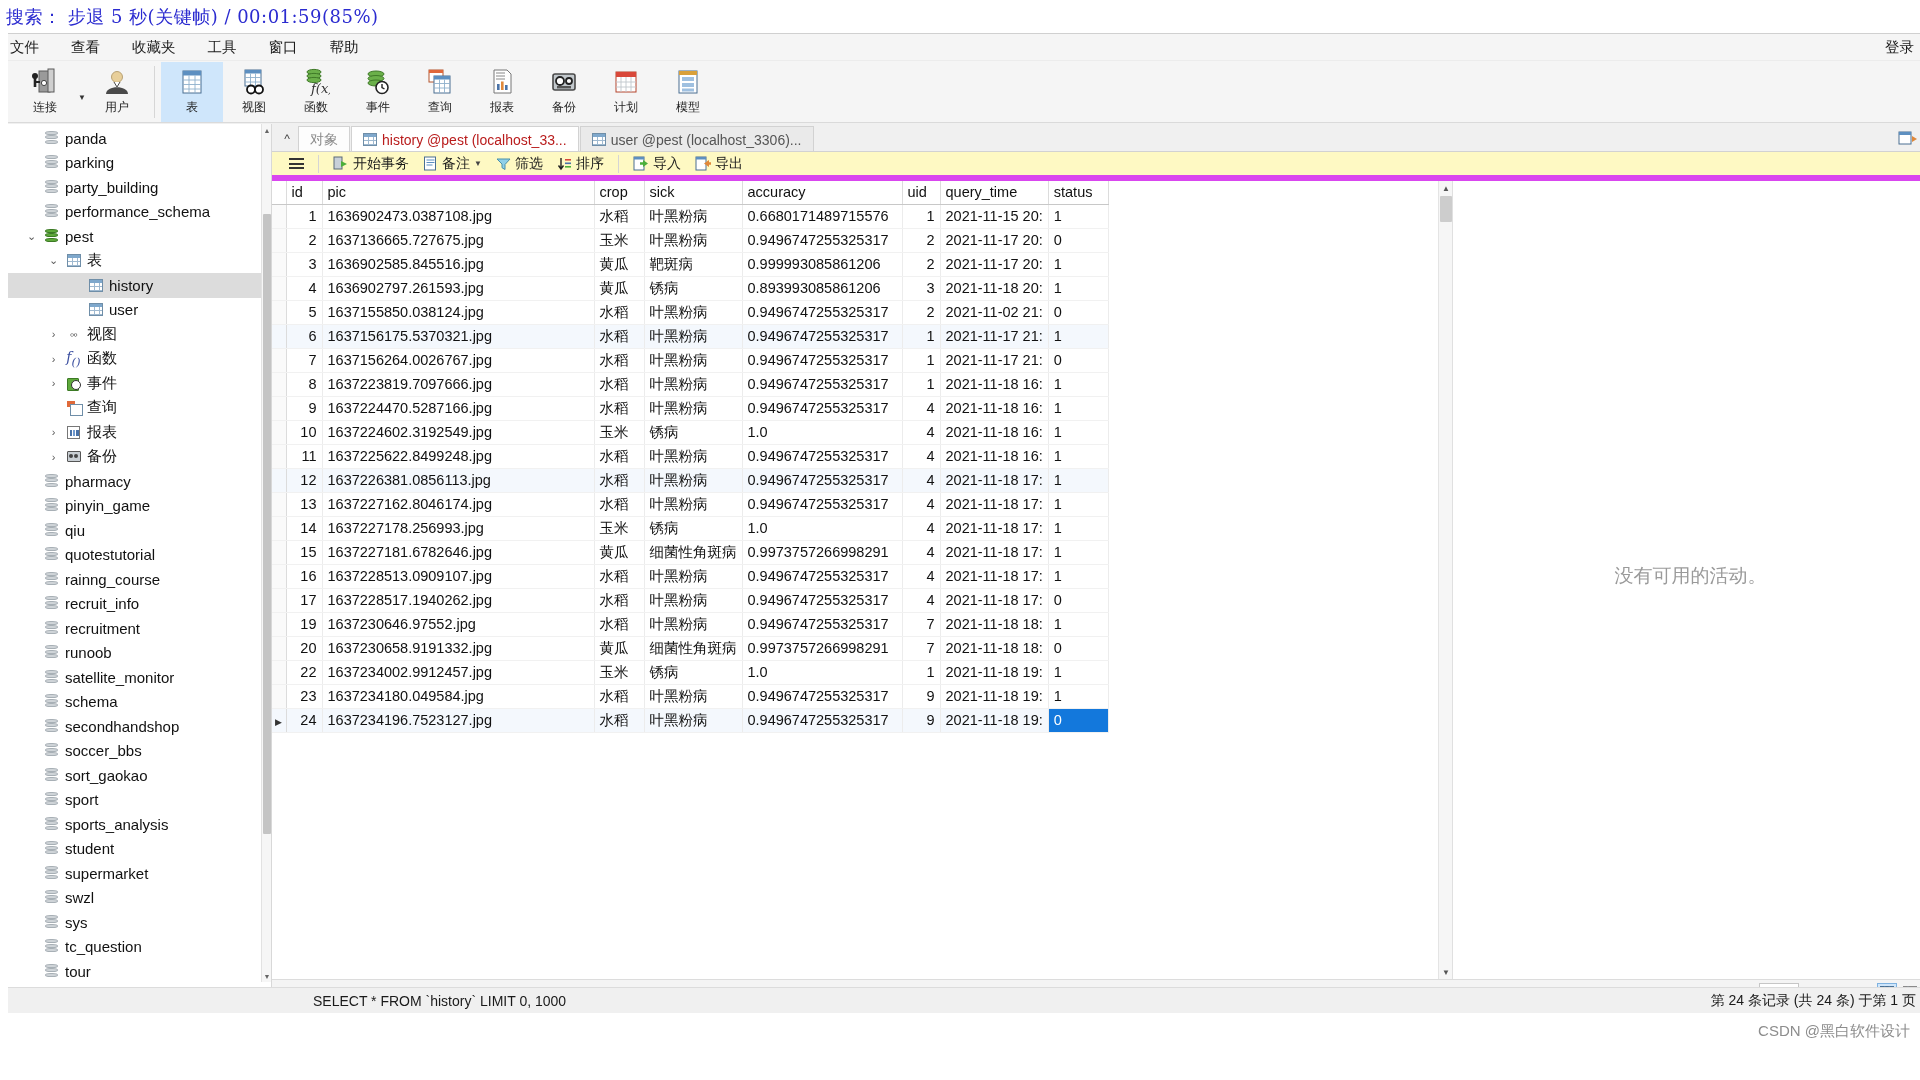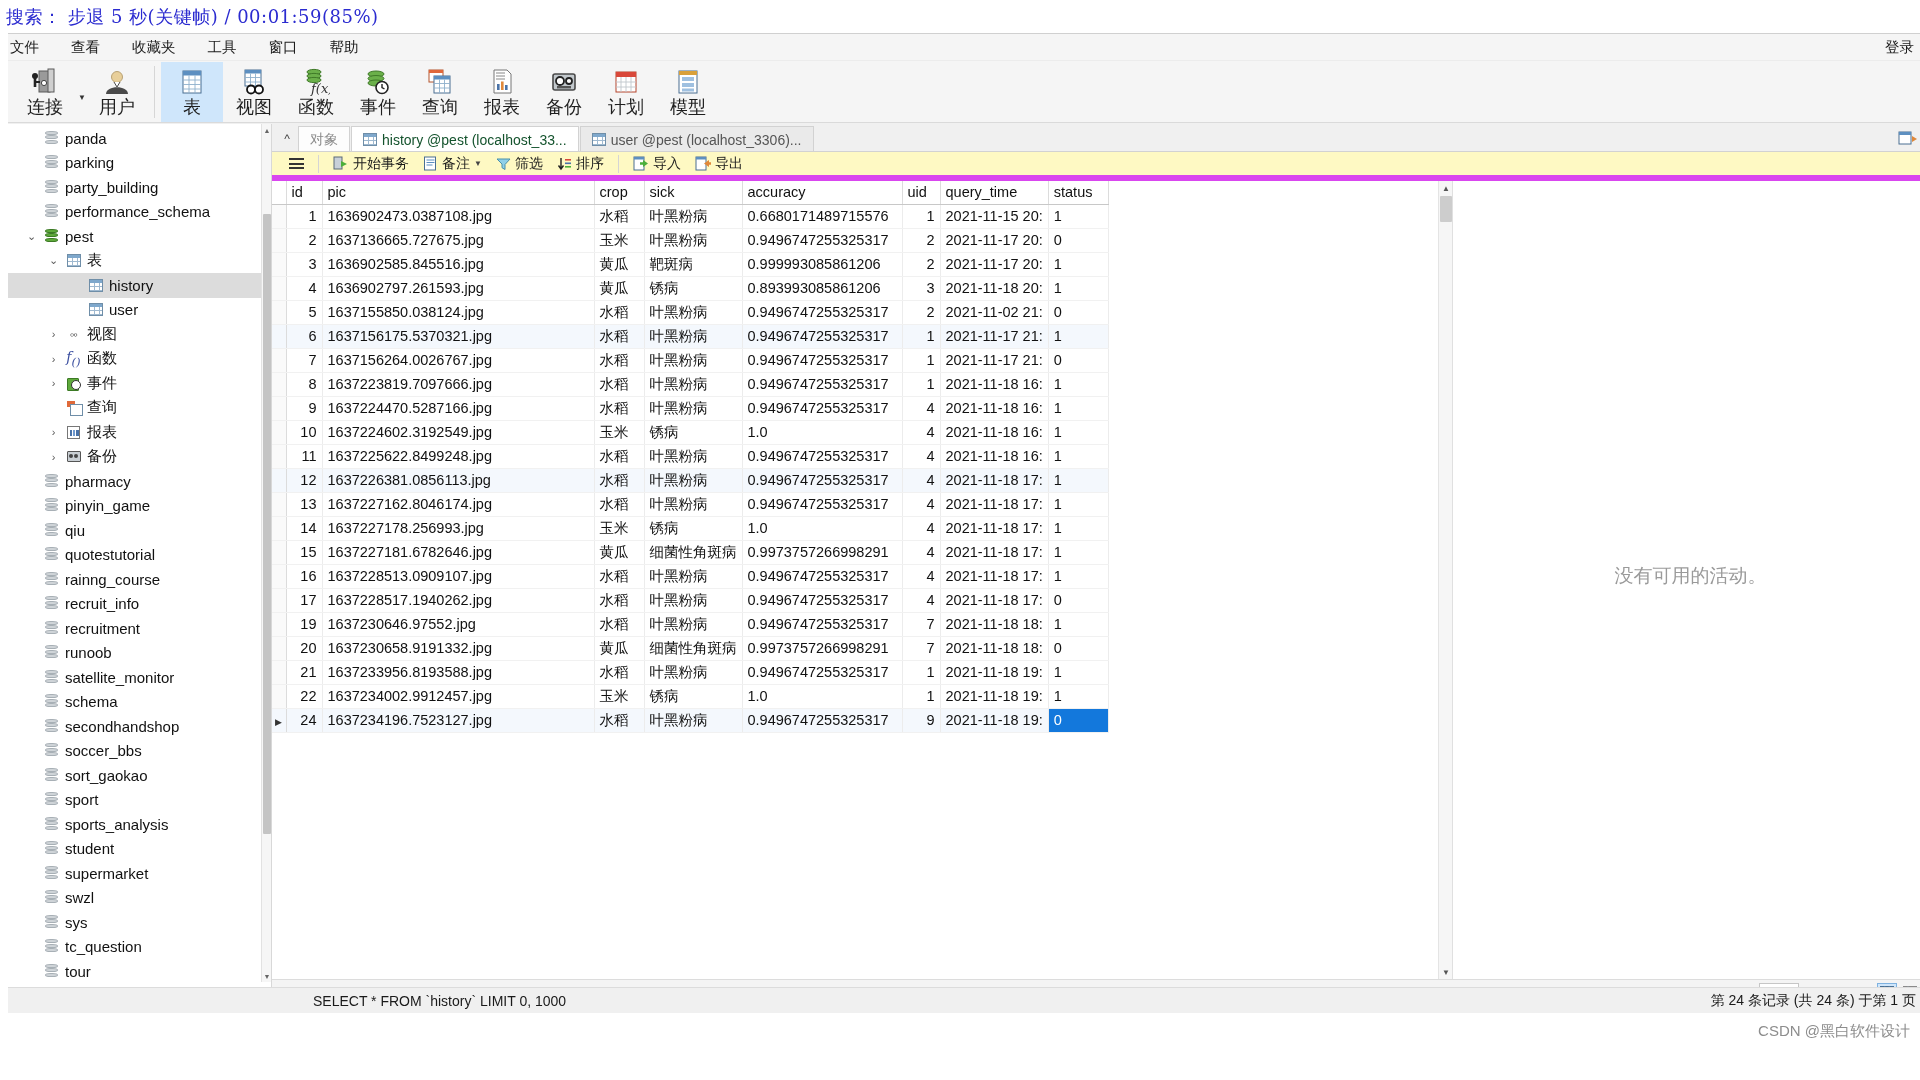--- a/index.html
+++ b/index.html
@@ -78,21 +78,21 @@
     cursor: default;
     padding-top: 3px;
   }
   .rb-btn.wide { width: 74px; }
   .rb-btn.active { background: #cfe6fb; }
   .rb-icon {
     width: 36px; height: 34px;
     display: flex; align-items: center; justify-content: center;
     margin-bottom: 1px;
   }
-  .rb-label { font-size: 18px; line-height: 14px; white-space: nowrap; }
+  .rb-label { font-size: 12px; line-height: 14px; white-space: nowrap; }
   .rb-sep {
     width: 1px; height: 52px; background: #d6d6d6;
     margin: 4px 6px 0 6px;
   }
   .rb-caret {
     font-size: 8px; color: #333; margin-left: -4px; align-self: flex-end;
     margin-bottom: 20px;
   }
 
   
@@ -213,21 +213,21 @@
     display: flex; align-items: center; gap: 5px;
     padding: 0 11px;
     font-size: 14px; color: #555;
     background: #eaeaea;
     border: 1px solid #d2d2d2;
     border-bottom: none;
     margin-right: 1px;
     white-space: nowrap;
     cursor: default;
   }
-  .tab.active { background: #ffffff; color: #14532d; }
+  .tab.active { background: #ffffff; color: #b91c1c; }
   .tab.obj { color:#8a8a8a; background:#fdfdfd;justify-content:flex-end; }
   .tab-right {
     position: absolute; right: 6px; bottom: 2px;
     width: 28px; height: 24px;
     display:flex; align-items:center; justify-content:center;
   }
   .tab-rail {
     position:absolute; left:0; right:0; bottom:0; height:1px; background:#d2d2d2;
   }
 
@@ -1211,37 +1211,37 @@
                     <td class="">1637230658.9191332.jpg</td>
                     <td class="">黄瓜</td>
                     <td class="">细菌性角斑病</td>
                     <td class="">0.9973757266998291</td>
                     <td class="num">7</td>
                     <td class="">2021-11-18 18:</td>
                     <td class="">0</td>
                   </tr>
                   <tr class="">
                     <td class="rowmark"></td>
-                    <td class="num">21</td>
-                    <td class="">1637233956.8193588.jpg</td>
-                    <td class="">水稻</td>
-                    <td class="">叶黑粉病</td>
-                    <td class="">0.9496747255325317</td>
-                    <td class="num">1</td>
-                    <td class="">2021-11-18 19:</td>
-                    <td class="">1</td>
-                  </tr>
-                  <tr class="">
-                    <td class="rowmark"></td>
                     <td class="num">22</td>
                     <td class="">1637234002.9912457.jpg</td>
                     <td class="">玉米</td>
                     <td class="">锈病</td>
                     <td class="">1.0</td>
                     <td class="num">1</td>
+                    <td class="">2021-11-18 19:</td>
+                    <td class="">1</td>
+                  </tr>
+                  <tr class="">
+                    <td class="rowmark"></td>
+                    <td class="num">23</td>
+                    <td class="">1637234180.049584.jpg</td>
+                    <td class="">水稻</td>
+                    <td class="">叶黑粉病</td>
+                    <td class="">0.9496747255325317</td>
+                    <td class="num">9</td>
                     <td class="">2021-11-18 19:</td>
                     <td class="">1</td>
                   </tr>
                   <tr class=" alt">
                     <td class="rowmark"><span class="cur-arrow">▶</span></td>
                     <td class="num">24</td>
                     <td class="">1637234196.7523127.jpg</td>
                     <td class="">水稻</td>
                     <td class="">叶黑粉病</td>
                     <td class="">0.9496747255325317</td>

